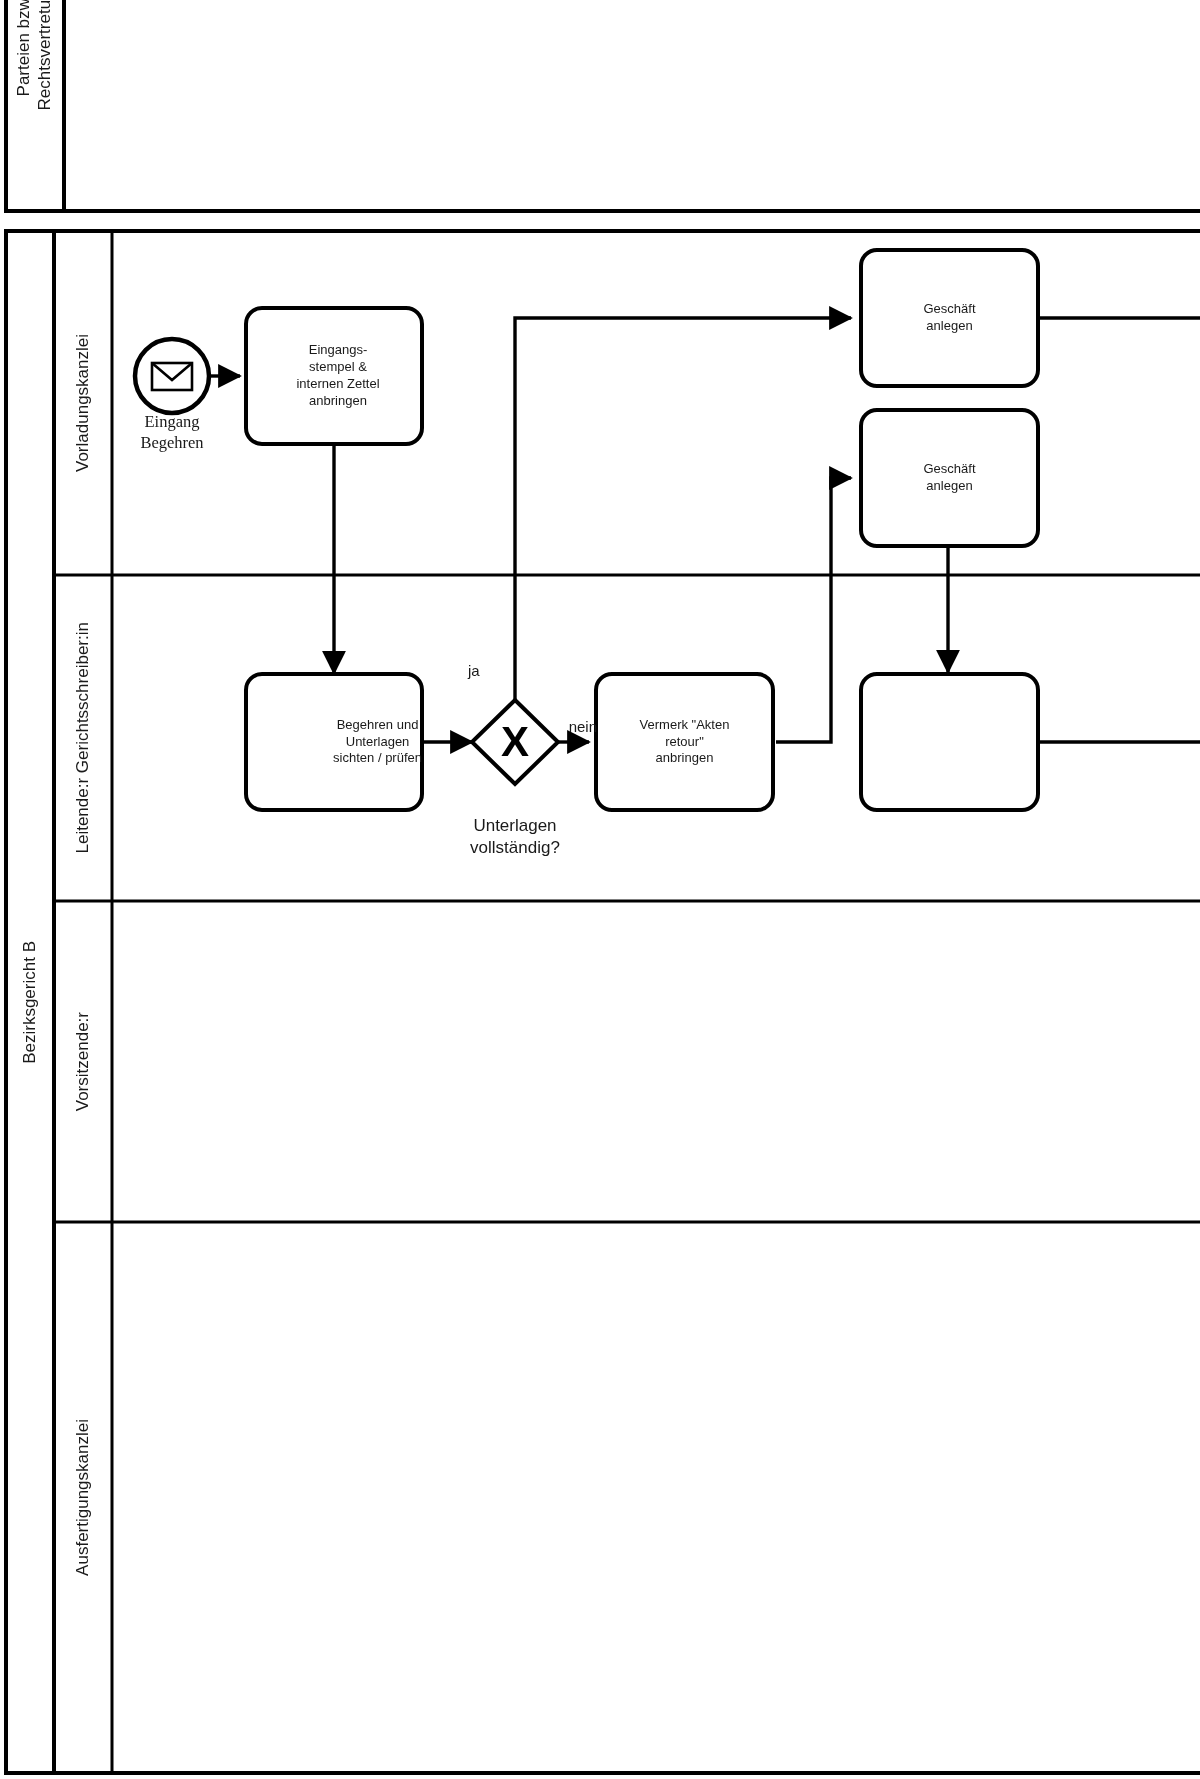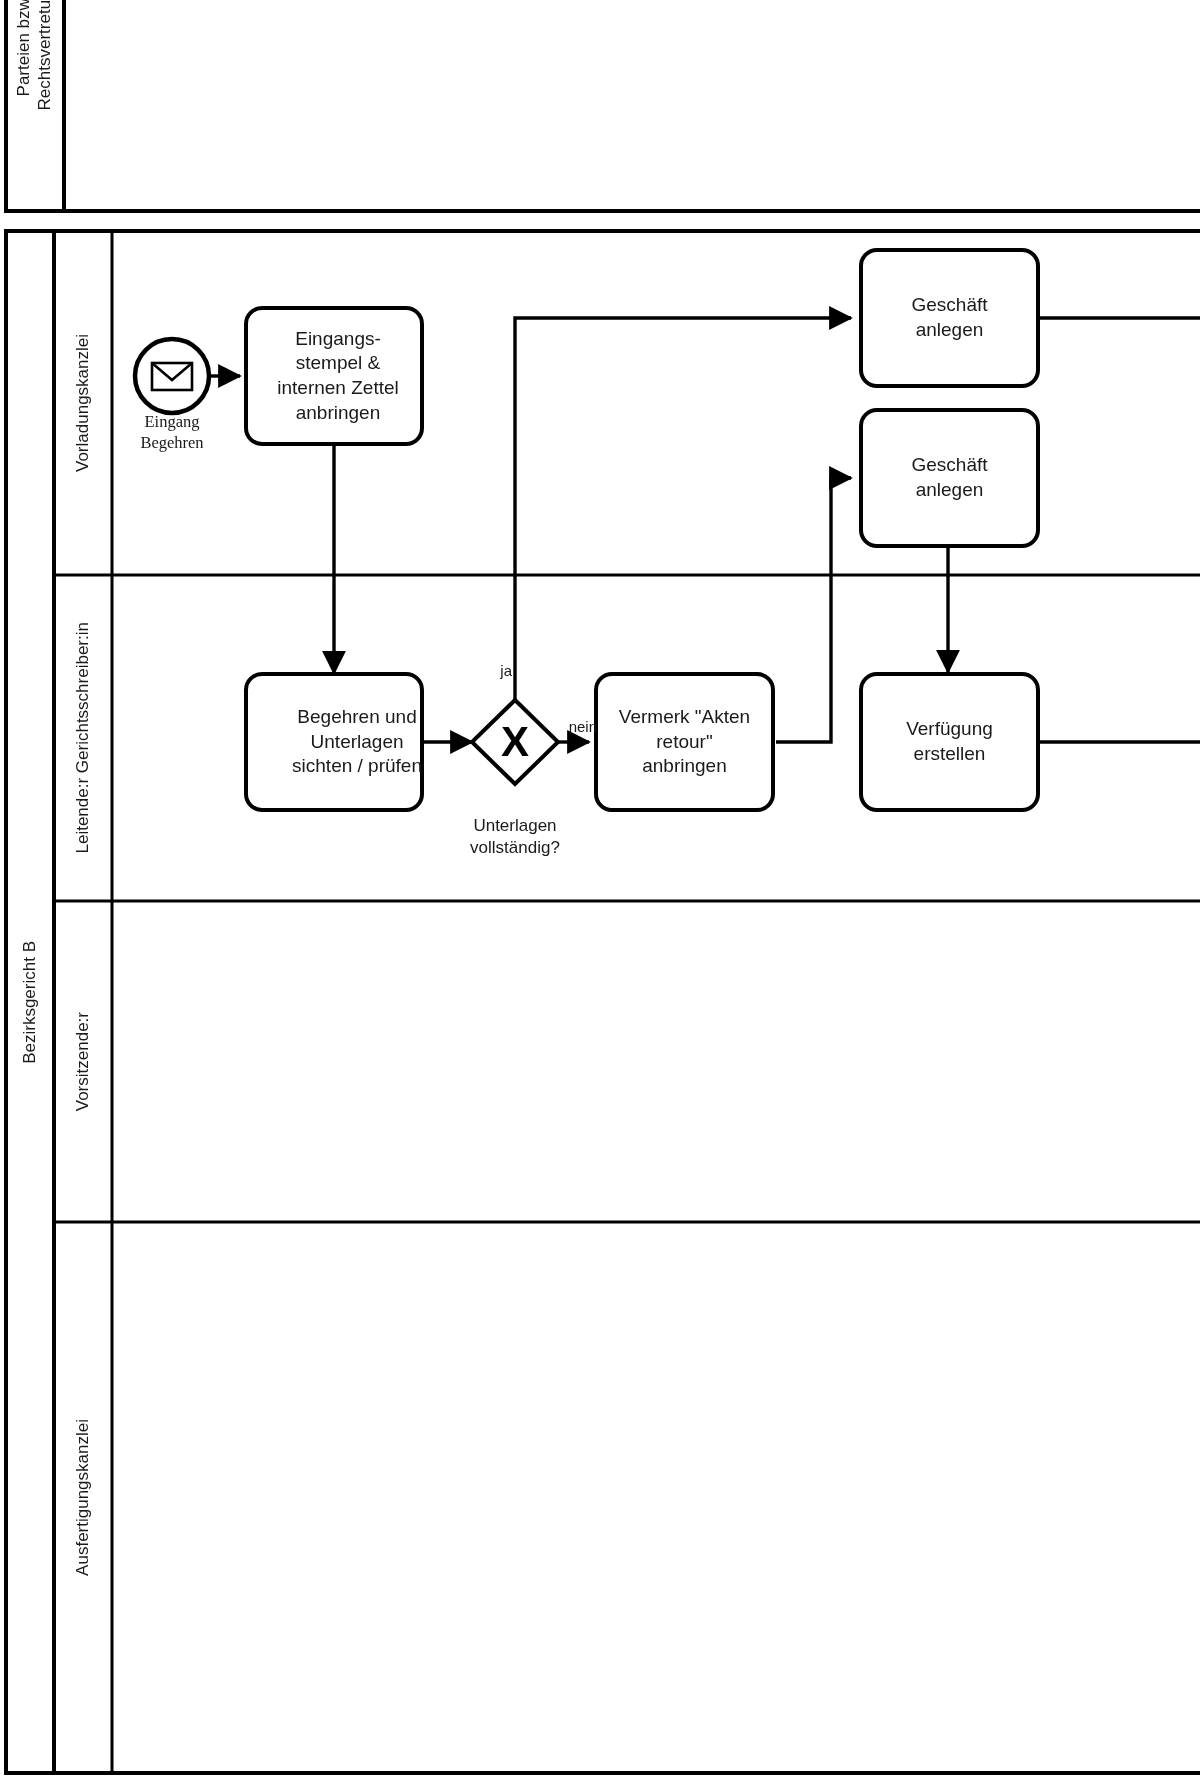--- a/index.html
+++ b/index.html
@@ -22,21 +22,21 @@
     transform:rotate(180deg);
     text-align:center;
     font-size:17px;
     color:#1a1a1a;
     line-height:1.2;
   }
   .node-label{
     position:absolute;
     display:flex;align-items:center;justify-content:center;
     text-align:center;
-    font-size:19px;
+    font-size:13px;
     color:#1a1a1a;
     line-height:1.30;
     white-space:pre-line;
     pointer-events:none;
   }
   .edge-label{
     position:absolute;
     text-align:center;
     font-size:15px;
     color:#1a1a1a;
@@ -177,33 +177,29 @@
 Unterlagen
 sichten / prüfen</span>
   </div>
 
   <div class="node-label" style="left:596px;top:674px;width:177px;height:136px;">
     <span>Vermerk "Akten
 retour"
 anbringen</span>
   </div>
 
-  <div class="node-label" style="left:861px;top:674px;width:177px;height:136px;">
-    <span>Verfügung
-erstellen</span>
-  </div>
 
   <div class="gw-x" style="left:472px;top:700px;width:86px;height:84px;">X</div>
 
   <div class="edge-label" style="left:430px;top:793px;width:170px;font-size:17px;">
     <span>Unterlagen
 vollständig?</span>
   </div>
 
-  <div class="edge-label" style="left:468px;top:642px;width:44px;text-align:right;">
+  <div class="edge-label" style="left:468px;top:642px;width:44px;text-align:left;">
     <span>ja</span>
   </div>
 
   <div class="edge-label" style="left:553px;top:698px;width:44px;text-align:right;">
     <span>nein</span>
   </div>
 
 </div>
 
 </body></html>

